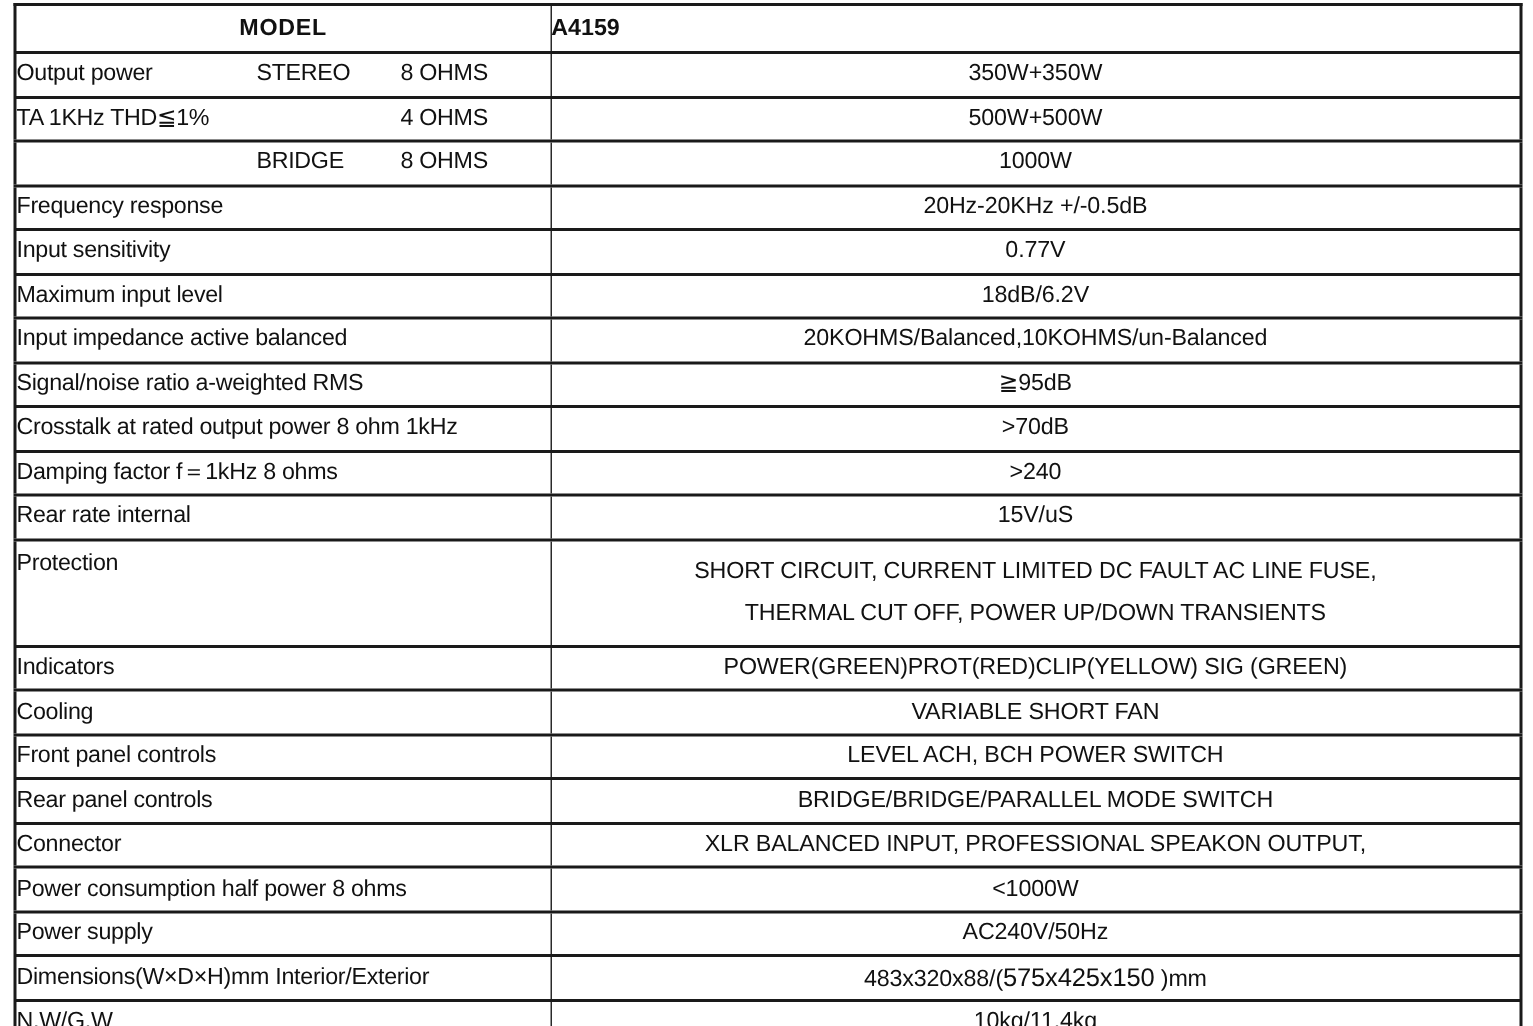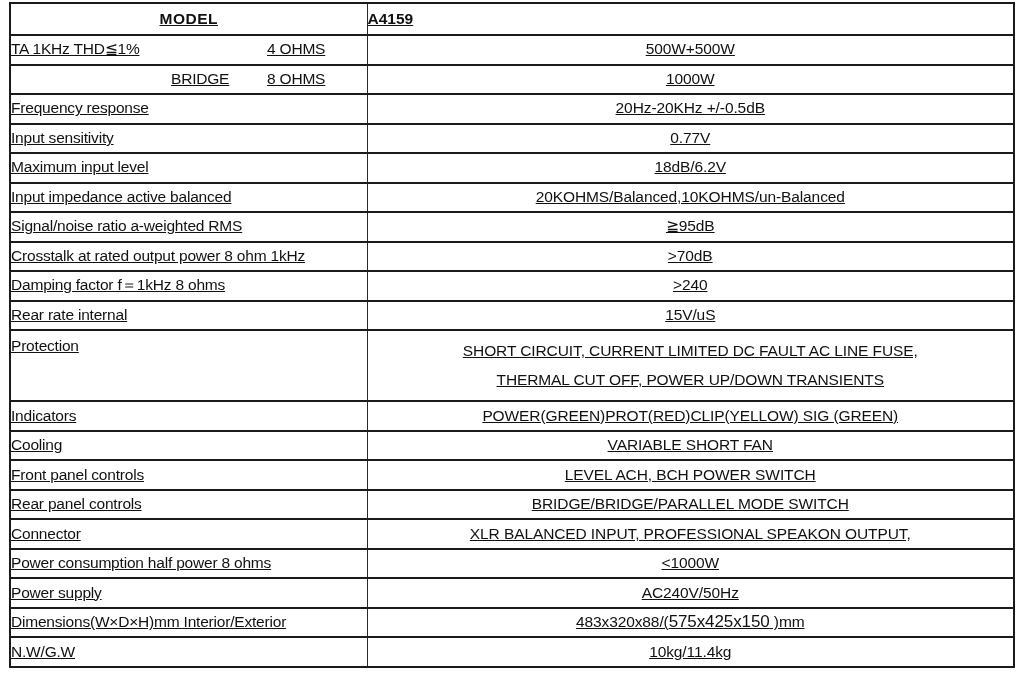--- a/index.html
+++ b/index.html
@@ -15,21 +15,20 @@
     font-family: "Liberation Sans", "DejaVu Sans", sans-serif;
     color: #111111;
     overflow: hidden;
   }
 
   .spec-sheet {
     position: relative;
     width: 994px;
     height: 684px;
     padding: 2px 9px 15px 9px;
-    text-decoration: underline;
   }
 
   table.spec-table {
     width: 1004px;
     border-collapse: collapse;
     table-layout: fixed;
     border: 2px solid #1a1a1a;
   }
 
   table.spec-table col.col-label { width: 357px; }
@@ -124,20 +123,30 @@
       <col class="col-label">
       <col class="col-value">
     </colgroup>
     <tbody>
 
       <tr class="header-row">
         <td class="header-label">MODEL</td>
         <td class="header-value">A4159</td>
       </tr>
 
+      <tr class="data-row">
+        <td class="label-cell">
+          <span class="power-line">
+            <span class="pl-name">Output power</span>
+            <span class="pl-mode">STEREO</span>
+            <span class="pl-ohms">8 OHMS</span>
+          </span>
+        </td>
+        <td class="value-cell">350W+350W</td>
+      </tr>
 
       <tr class="data-row">
         <td class="label-cell">
           <span class="power-line">
             <span class="pl-name">TA 1KHz THD≦1%</span>
             <span class="pl-mode"></span>
             <span class="pl-ohms">4 OHMS</span>
           </span>
         </td>
         <td class="value-cell">500W+500W</td>

